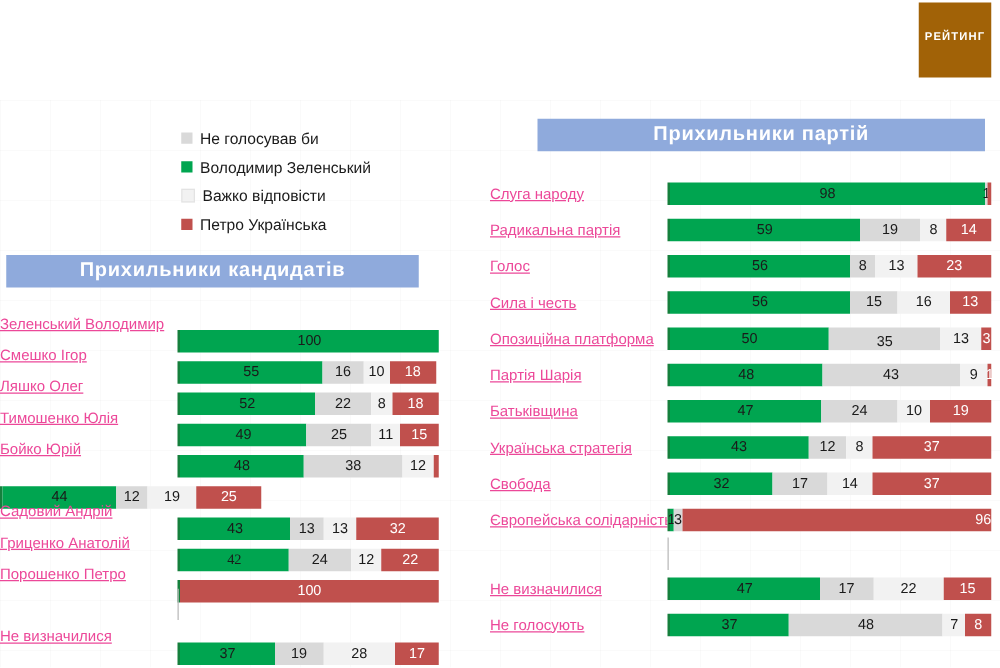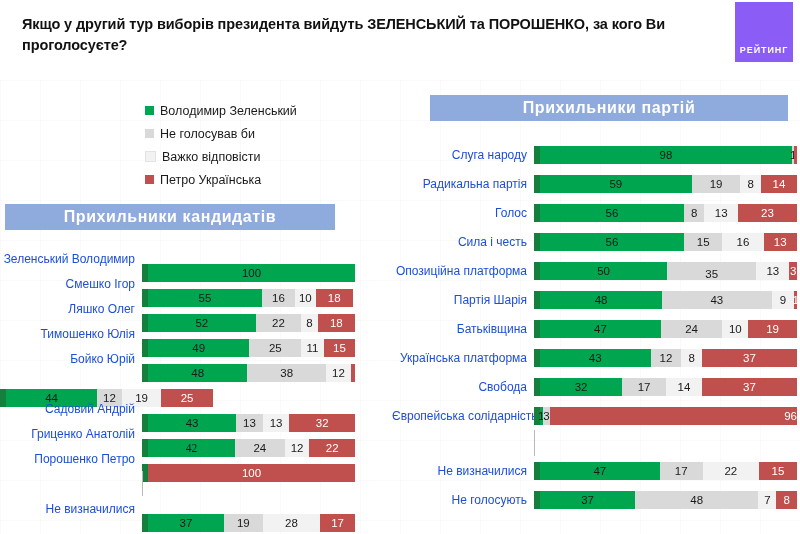--- a/index.html
+++ b/index.html
@@ -26,22 +26,22 @@
     position:absolute;left:0;top:0;width:800px;height:80px;
     background:#fff;
   }
   .q-title{
     position:absolute;left:22px;top:14px;width:690px;
     font-size:14.5px;font-weight:bold;line-height:1.42;
     letter-spacing:-0.1px;color:#111;
   }
   .logo-box{
     position:absolute;left:735px;top:2px;width:58px;height:60px;
-    background:#8b5cf6;
-    display:flex;align-items:flex-end;justify-content:center;
+    background:#a16207;
+    display:flex;align-items:center;justify-content:center;
     padding-bottom:7px;box-sizing:border-box;
   }
   .logo-text{
     font-size:9px;font-weight:bold;letter-spacing:0.9px;color:#ffffff;
   }
 
   
   .legend{position:absolute;left:145px;top:100px;width:260px;}
   .legend-row{display:flex;align-items:center;height:21px;margin-bottom:2px;}
   .legend-sw{width:9px;height:9px;flex:0 0 9px;margin-right:6px;}
@@ -59,31 +59,32 @@
   #title-left{left:5px;top:204px;width:330px;}
   #title-right{left:430px;top:95px;width:358px;}
 
   
   .chart{position:absolute;}
   #chart-left{left:0px;top:246px;width:360px;}
   #chart-right{left:392px;top:140px;width:408px;}
 
   .row{position:relative;display:flex;align-items:center;}
   .row-label{
-    font-size:12px;text-align:right;white-space:nowrap;
+    font-size:12px;white-space:nowrap;
     overflow:hidden;padding-right:7px;box-sizing:border-box;
-    color:#1d4ed8;
+    color:#ec4899;
+    text-decoration:underline;
   }
   #chart-left .row{height:25px;}
   #chart-left .row-label{width:142px;}
   #chart-right .row{height:29px;}
   #chart-right .row-label{width:142px;}
   .bar-track{
     position:relative;height:18px;display:flex;
-    border-left:6px solid #15803d;
+    border-left:2px solid #15803d;
   }
   #chart-left .bar-track{width:207px;margin-top:28px;}
   #chart-right .bar-track{width:257px;}
 
   .seg{
     height:100%;
     display:flex;align-items:center;justify-content:center;
     font-size:11.5px;color:#1a1a1a;overflow:visible;
     box-sizing:border-box;
   }
@@ -97,34 +98,33 @@
 
   .spacer-row{height:26px;}
   #chart-right .spacer-row{height:26px;}
 </style>
 </head>
 <body>
 
 <div class="page-wash"></div>
 
 <div class="header">
-  <div class="q-title">Якщо у другий тур виборів президента вийдуть ЗЕЛЕНСЬКИЙ та ПОРОШЕНКО, за кого Ви проголосуєте?</div>
   <div class="logo-box">
     <span class="logo-text">РЕЙТИНГ</span>
   </div>
 </div>
 
 <div class="legend">
     <div class="legend-row">
+      <span class="legend-sw" style="background: rgb(217, 217, 217);"></span>
+      <span class="legend-lbl">Не голосував би</span>
+    </div>
+    <div class="legend-row">
       <span class="legend-sw" style="background: rgb(0, 165, 80);"></span>
       <span class="legend-lbl">Володимир Зеленський</span>
-    </div>
-    <div class="legend-row">
-      <span class="legend-sw" style="background: rgb(217, 217, 217);"></span>
-      <span class="legend-lbl">Не голосував би</span>
     </div>
     <div class="legend-row">
       <span class="legend-sw" style="background: rgb(242, 242, 242); border: 1px solid rgb(227, 227, 227);"></span>
       <span class="legend-lbl">Важко відповісти</span>
     </div>
     <div class="legend-row">
       <span class="legend-sw" style="background: rgb(192, 80, 77);"></span>
       <span class="legend-lbl">Петро Українська</span>
     </div>
   </div>
@@ -400,21 +400,21 @@
         </div>
         <div class="seg hs" style="width: 25.7px;">
           <span class="v">10</span>
         </div>
         <div class="seg p" style="width: 48.83px;">
           <span class="v">19</span>
         </div>
       </div>
     </div>
     <div class="row">
-      <div class="row-label">Українська платформа</div>
+      <div class="row-label">Українська стратегія</div>
       <div class="bar-track">
         <div class="seg z" style="width: 110.51px;">
           <span class="v">43</span>
         </div>
         <div class="seg nv" style="width: 30.84px;">
           <span class="v">12</span>
         </div>
         <div class="seg hs" style="width: 20.56px;">
           <span class="v">8</span>
         </div>

